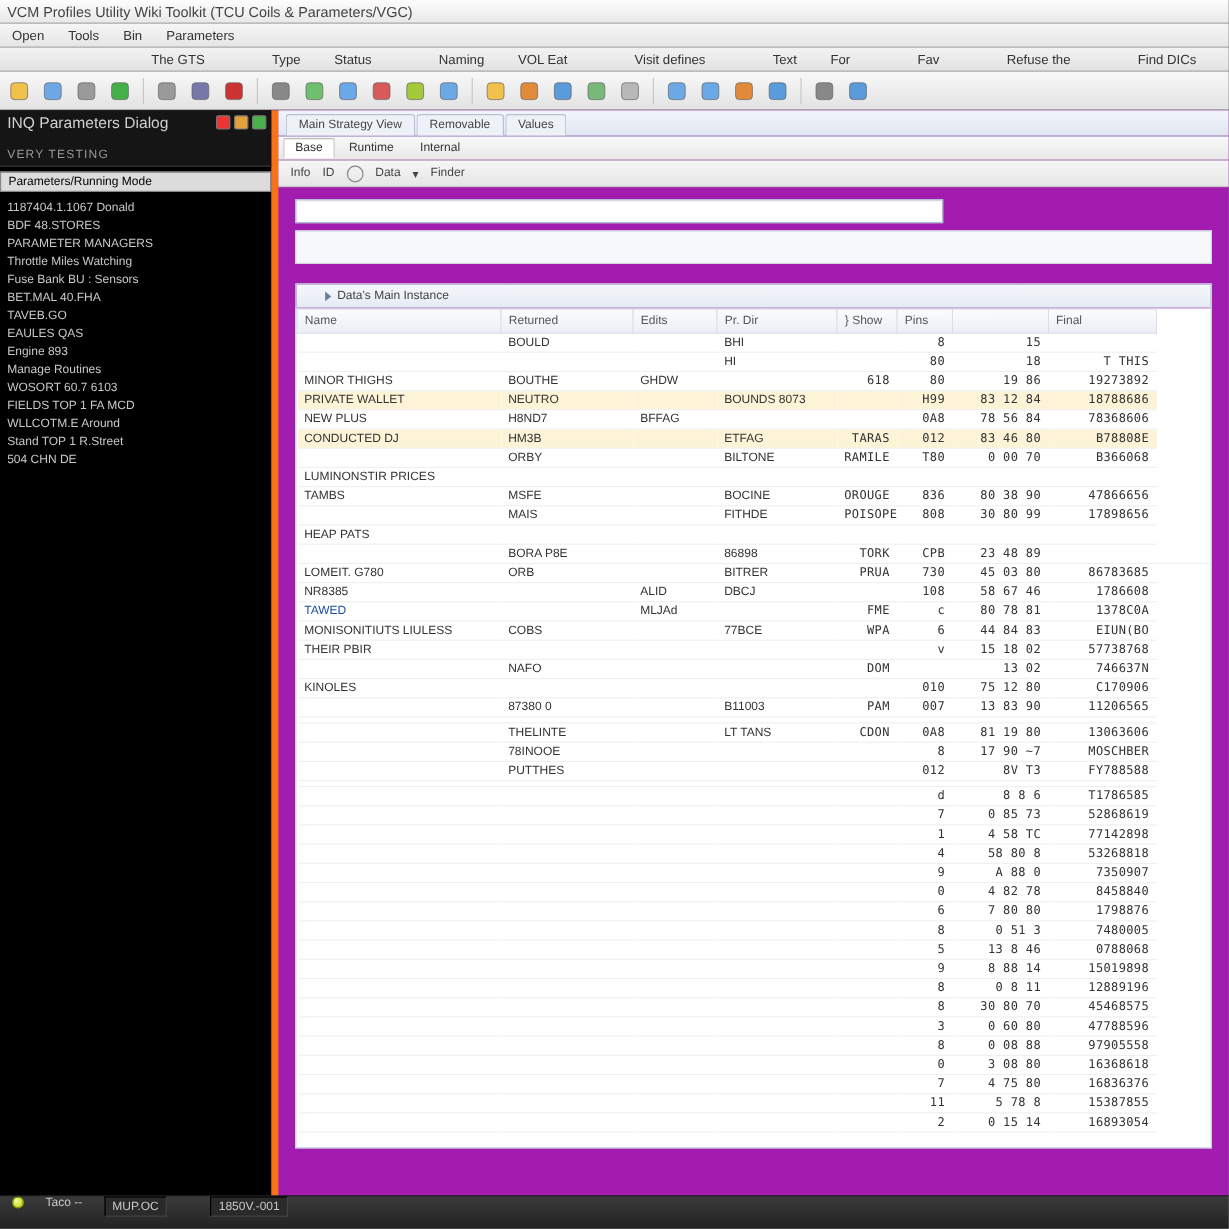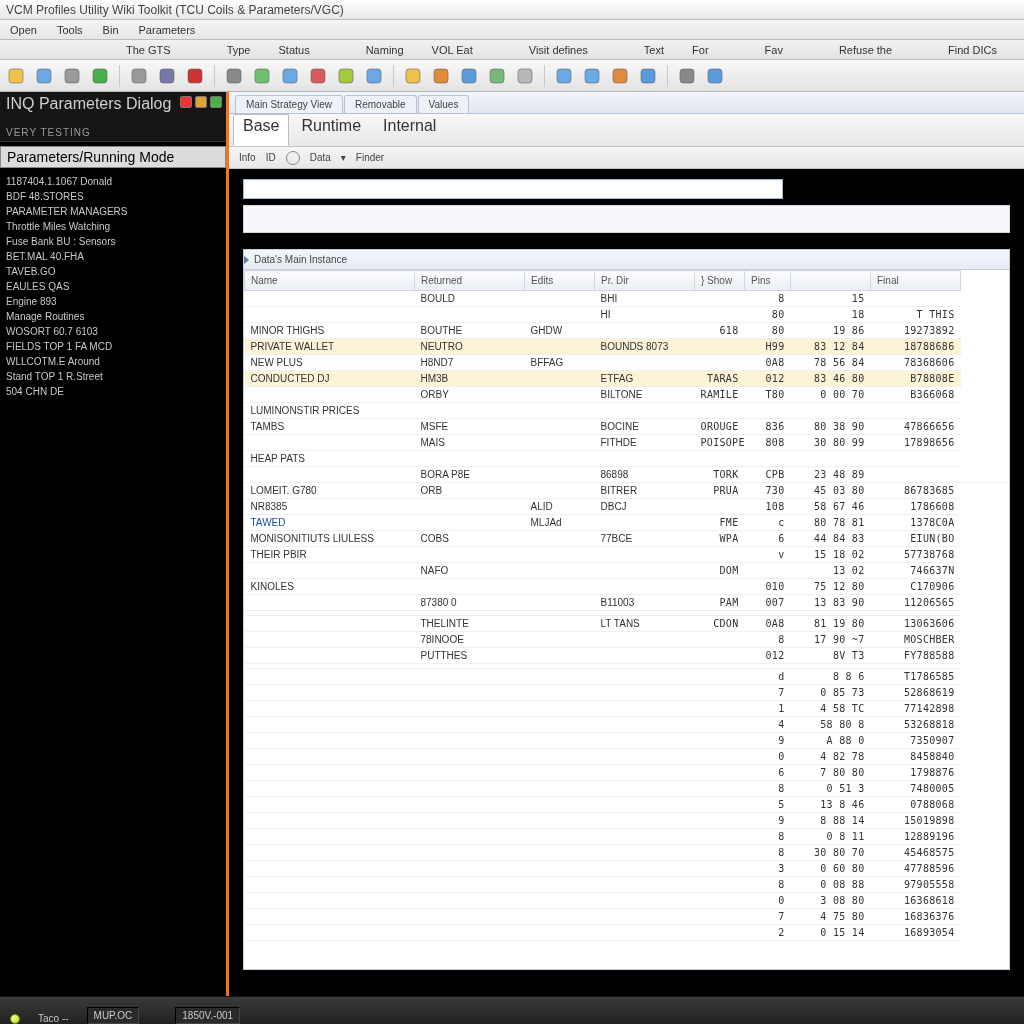--- a/index.html
+++ b/index.html
@@ -16,57 +16,57 @@
 .toolbar { height:32px; background:linear-gradient(to bottom,#f8f8f8,#e3e3e3); border-bottom:1px solid #b5b5b5; display:flex; align-items:center; padding:0 4px; gap:4px; }
 .toolbar .sep { width:1px; height:22px; background:#c8c8c8; margin:0 3px; }
 .tb-btn { width:24px; height:24px; border-radius:3px; display:flex; align-items:center; justify-content:center; }
 .tb-btn svg { width:18px; height:18px; }
 
 .main { display:flex; height:calc(1024px - 20px - 20px - 20px - 32px - 28px); }
 
 
 .leftpane { width:226px; background:#000; color:#ddd; font-family:"Lucida Console",monospace; font-size:10px; display:flex; flex-direction:column; position:relative; }
 .leftpane-head { background:#151515; padding:3px 6px; border-bottom:1px solid #333; }
-.leftpane-head .l1 { color:#cfcfcf; font-size:16px; }
+.leftpane-head .l1 { color:#cfcfcf; font-size:13px; }
 .leftpane-head .l2 { color:#9a9a9a; font-size:10px; letter-spacing:1px; margin-top:14px; }
 .leftpane-head .icons { position:absolute; right:4px; top:4px; display:flex; gap:3px; }
 .leftpane-head .icons span { width:12px; height:12px; background:#555; border:1px solid #777; border-radius:2px; display:block; }
-.leftpane-sel { background:#dcdcdc; color:#000; margin-top:4px; padding:2px 6px; border:1px solid #888; font-size:14px; }
+.leftpane-sel { background:#dcdcdc; color:#000; margin-top:4px; padding:2px 6px; border:1px solid #888; font-size:10px; }
 .leftpane-list { padding:6px 6px; line-height:15px; }
 .leftpane-list div { color:#c8c8c8; white-space:nowrap; overflow:hidden; }
 
 
-.rightpane { flex:1; background:#000000; display:flex; flex-direction:column; border-left:3px solid #f97316; }
+.rightpane { flex:1; background:#a21caf; display:flex; flex-direction:column; border-left:6px solid #f97316; }
 
 .tabbar-outer { height:22px; background:linear-gradient(to bottom,#f2f5fb,#e0e6f0); border-bottom:1px solid #b8c2d4; display:flex; align-items:flex-end; padding-left:6px; gap:1px; font-size:10px; }
 .tab-o { padding:3px 10px; background:#eef1f8; border:1px solid #b8c2d4; border-bottom:none; border-radius:3px 3px 0 0; color:#444; }
 
-.tabbar-inner { height:33px; background:linear-gradient(to bottom,#f8f8f8,#e8e8e8); border-bottom:1px solid #c5c5c5; display:flex; gap:2px; padding-left:4px; font-size:16px; }
+.tabbar-inner { height:20px; background:linear-gradient(to bottom,#f8f8f8,#e8e8e8); border-bottom:1px solid #c5c5c5; display:flex; align-items:center; gap:2px; padding-left:4px; font-size:10px; }
 .tab-i { padding:2px 9px; color:#333; border:1px solid transparent; }
 .tab-i.active { background:#fff; border:1px solid #bcbcbc; border-bottom:1px solid #fff; border-radius:2px 2px 0 0; }
 
 .minibar { height:22px; background:linear-gradient(to bottom,#f6f6f6,#e6e6e6); border-bottom:1px solid #c5c5c5; display:flex; align-items:center; gap:10px; padding:0 10px; font-size:10px; color:#444; }
 .minibar .ico { width:14px; height:14px; border-radius:50%; border:1px solid #888; display:inline-block; }
 
 .search-row { padding:10px 14px 6px 14px; }
 .search-input { width:540px; height:20px; border:1px solid #a9b7cf; background:#fff; box-shadow:inset 1px 1px 2px rgba(0,0,0,.06); }
 .search-below { margin-top:6px; height:28px; border:1px solid #d2d6df; background:#f7f8fb; }
 
-.section-hdr { margin:10px 14px 0 14px; padding:4px 0; background:linear-gradient(to bottom,#f5f7fc,#e6ebf4); border:1px solid #c6cedd; font-size:10px; color:#444; display:flex; align-items:center; gap:5px; }
+.section-hdr { margin:10px 14px 0 14px; padding:4px 24px; background:linear-gradient(to bottom,#f5f7fc,#e6ebf4); border:1px solid #c6cedd; font-size:10px; color:#444; display:flex; align-items:center; gap:5px; }
 .section-hdr .tri { width:0; height:0; border-top:4px solid transparent; border-bottom:4px solid transparent; border-left:5px solid #6a7ba0; }
 
 .grid { margin:0 14px; border:1px solid #c6cedd; border-top:none; background:#fff; height:700px; overflow-y:auto; overflow-x:hidden; font-size:10px; }
 .grid table { width:100%; border-collapse:collapse; table-layout:fixed; }
 .grid th { background:linear-gradient(to bottom,#fbfcfe,#ebeef5); border:1px solid #d2d7e2; padding:4px 6px; color:#555; font-weight:normal; text-align:left; font-size:10px; position:sticky; top:0; }
 .grid td { border-bottom:1px solid #f0f0f0; padding:2px 6px; color:#333; white-space:nowrap; overflow:hidden; }
 .grid tr.sel td { background:#fdf3d7;margin-top:48px; }
 .grid .num { text-align:right; font-family:"Lucida Console",monospace; letter-spacing:.3px; }
 .grid .link { color:#1a4fa0; }
 
-.statusbar { height:28px; background:linear-gradient(to bottom,#3a3a3a,#222); border-top:1px solid #111; display:flex; align-items:flex-end; padding:0 10px; color:#c8c8c8; gap:18px; font-size:10px; }
+.statusbar { height:28px; background:linear-gradient(to bottom,#3a3a3a,#222); border-top:1px solid #111; display:flex; align-items:flex-start; padding:0 10px; color:#c8c8c8; gap:18px; font-size:10px; }
 .statusbar .lamp { width:10px; height:10px; border-radius:50%; background:radial-gradient(circle at 35% 35%,#f4ff9a,#b4cf00); border:1px solid #889a00; }
 .statusfield { background:#2a2a2a; border:1px inset #444; padding:2px 6px; min-width:50px; text-align:center; }
 </style>
 </head>
 <body>
 
 <div class="titlebar">
   <span>VCM Profiles Utility Wiki Toolkit (TCU Coils &amp; Parameters/VGC)</span>
 </div>
 
@@ -727,20 +727,30 @@
               <td class="num">7</td>
               <td class="num">4  75  80</td>
               <td class="num">16836376</td>
             </tr>
             <tr>
               <td></td>
               <td></td>
               <td></td>
               <td></td>
               <td class="num"></td>
+              <td class="num">11</td>
+              <td class="num">5  78  8</td>
+              <td class="num">15387855</td>
+            </tr>
+            <tr>
+              <td></td>
+              <td></td>
+              <td></td>
+              <td></td>
+              <td class="num"></td>
               <td class="num">2</td>
               <td class="num">0  15  14</td>
               <td class="num">16893054</td>
             </tr>
           </tbody>
       </table>
     </div>
   </div>
 </div>
 

